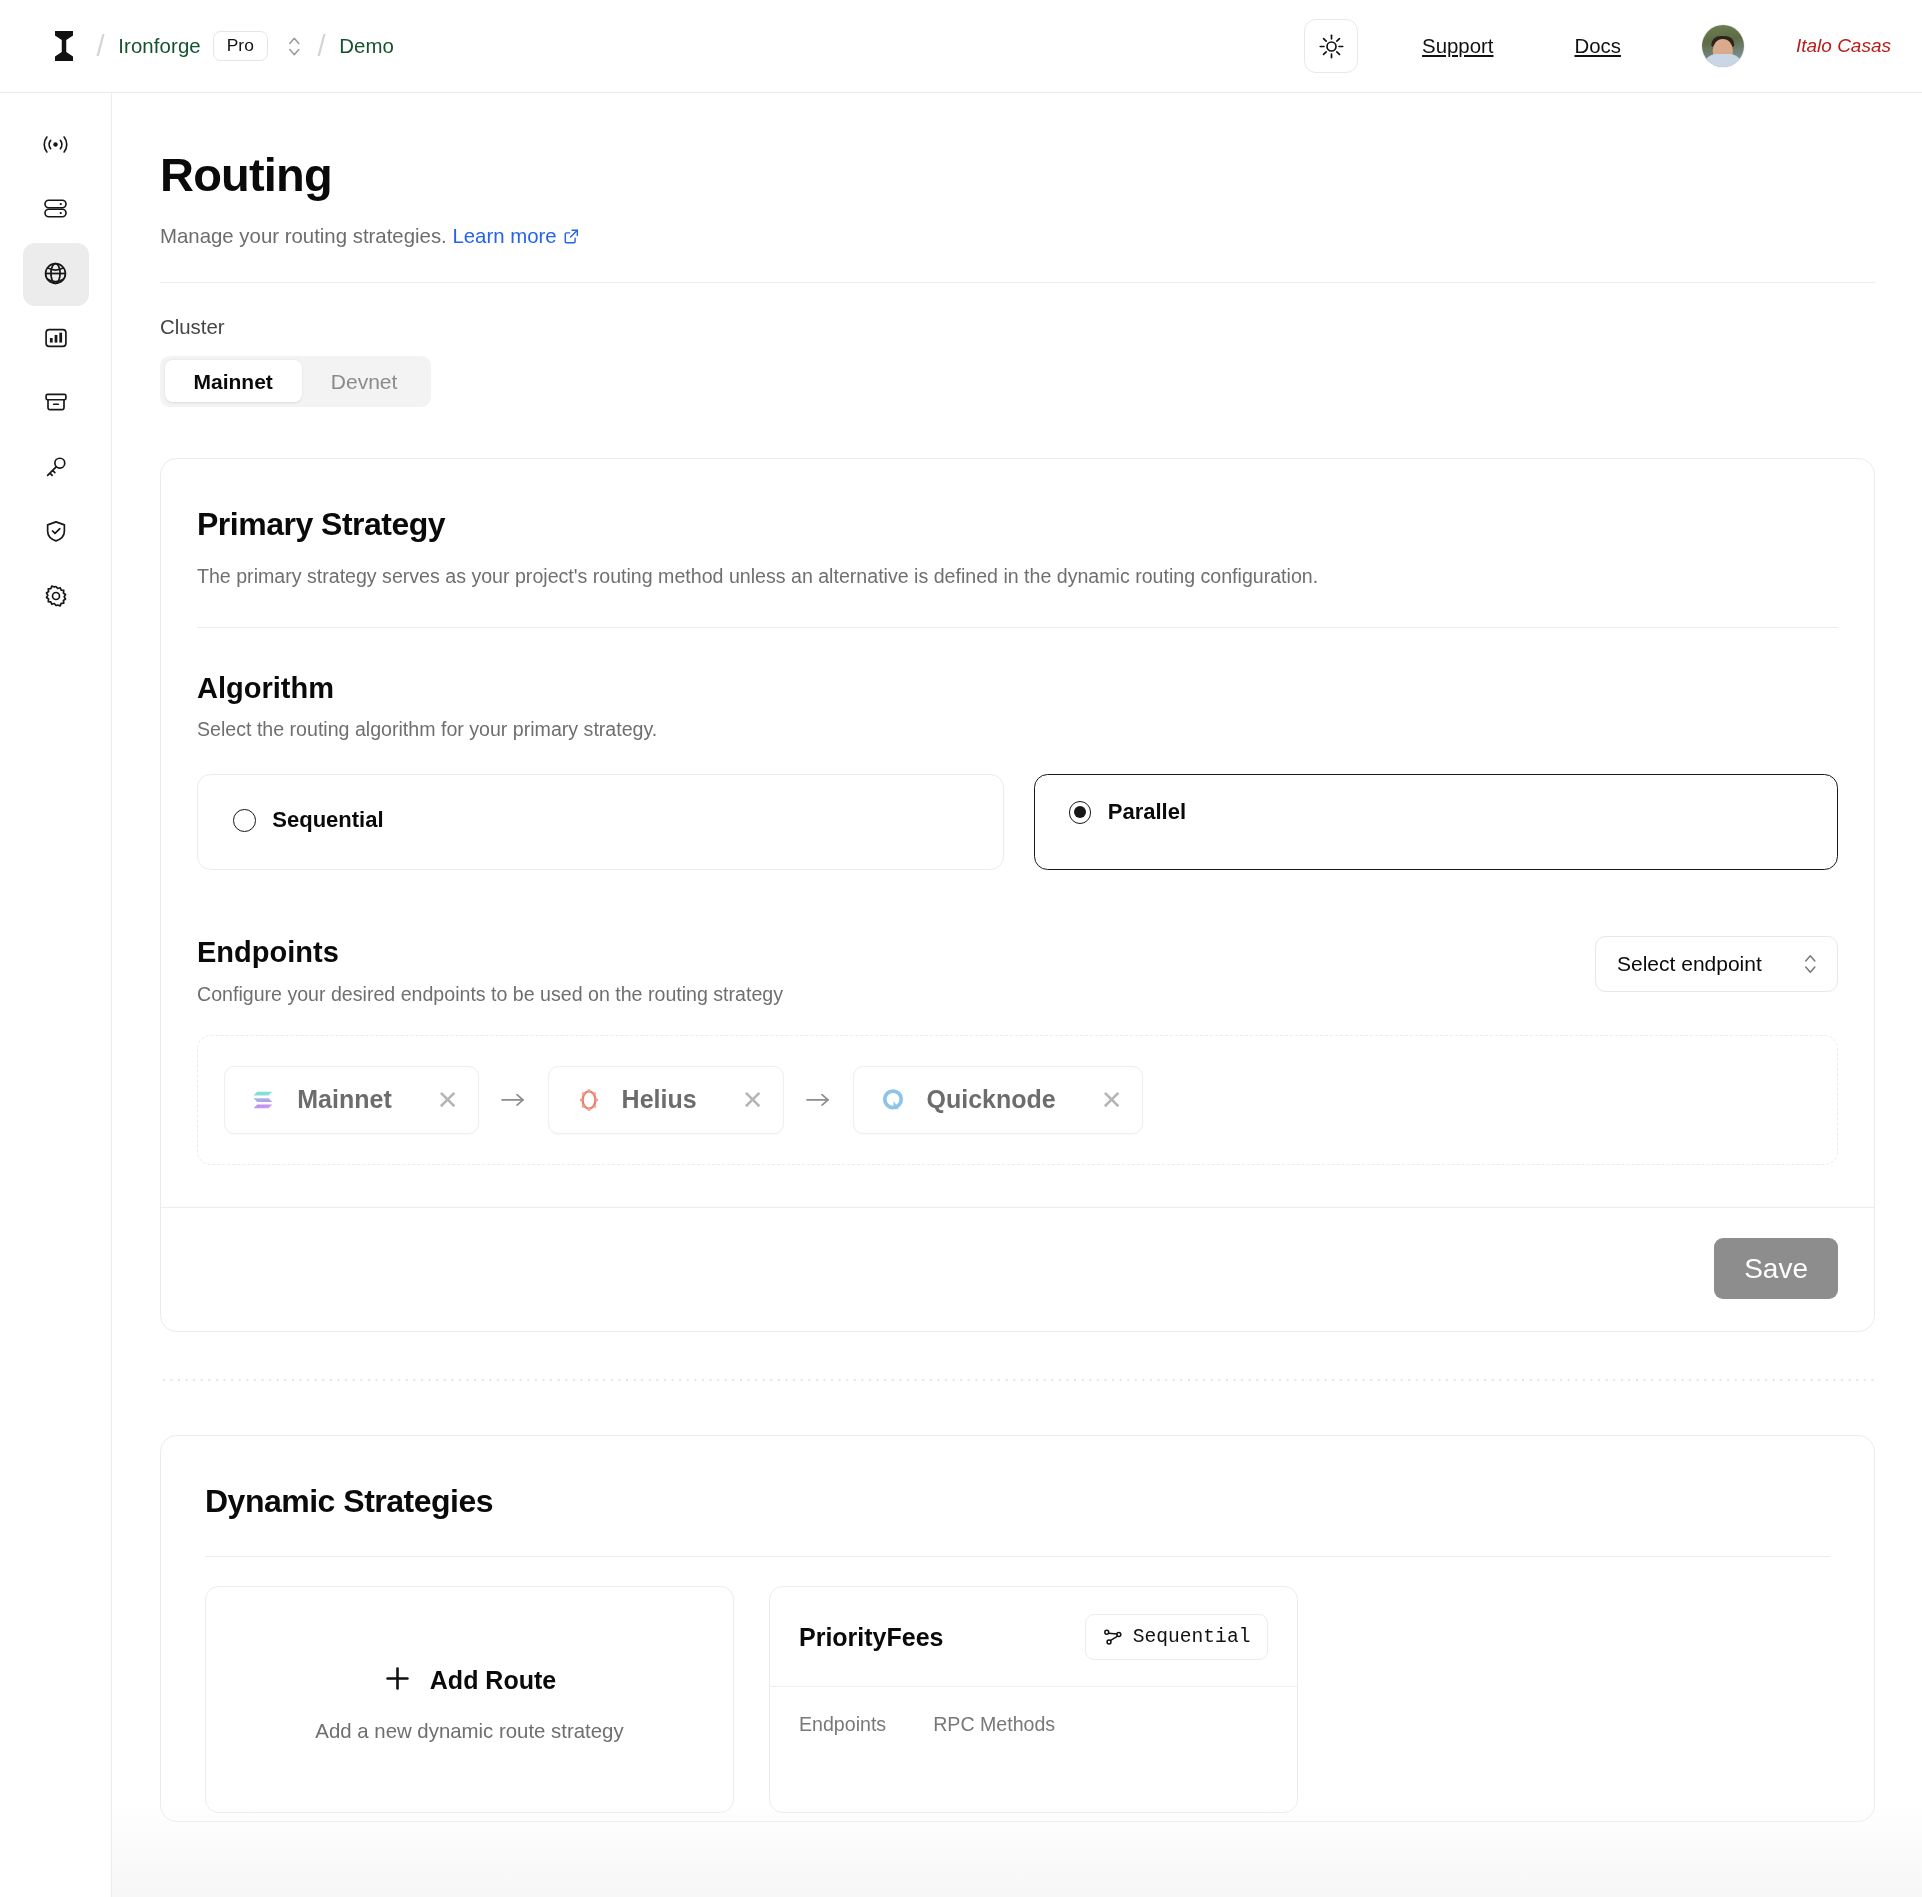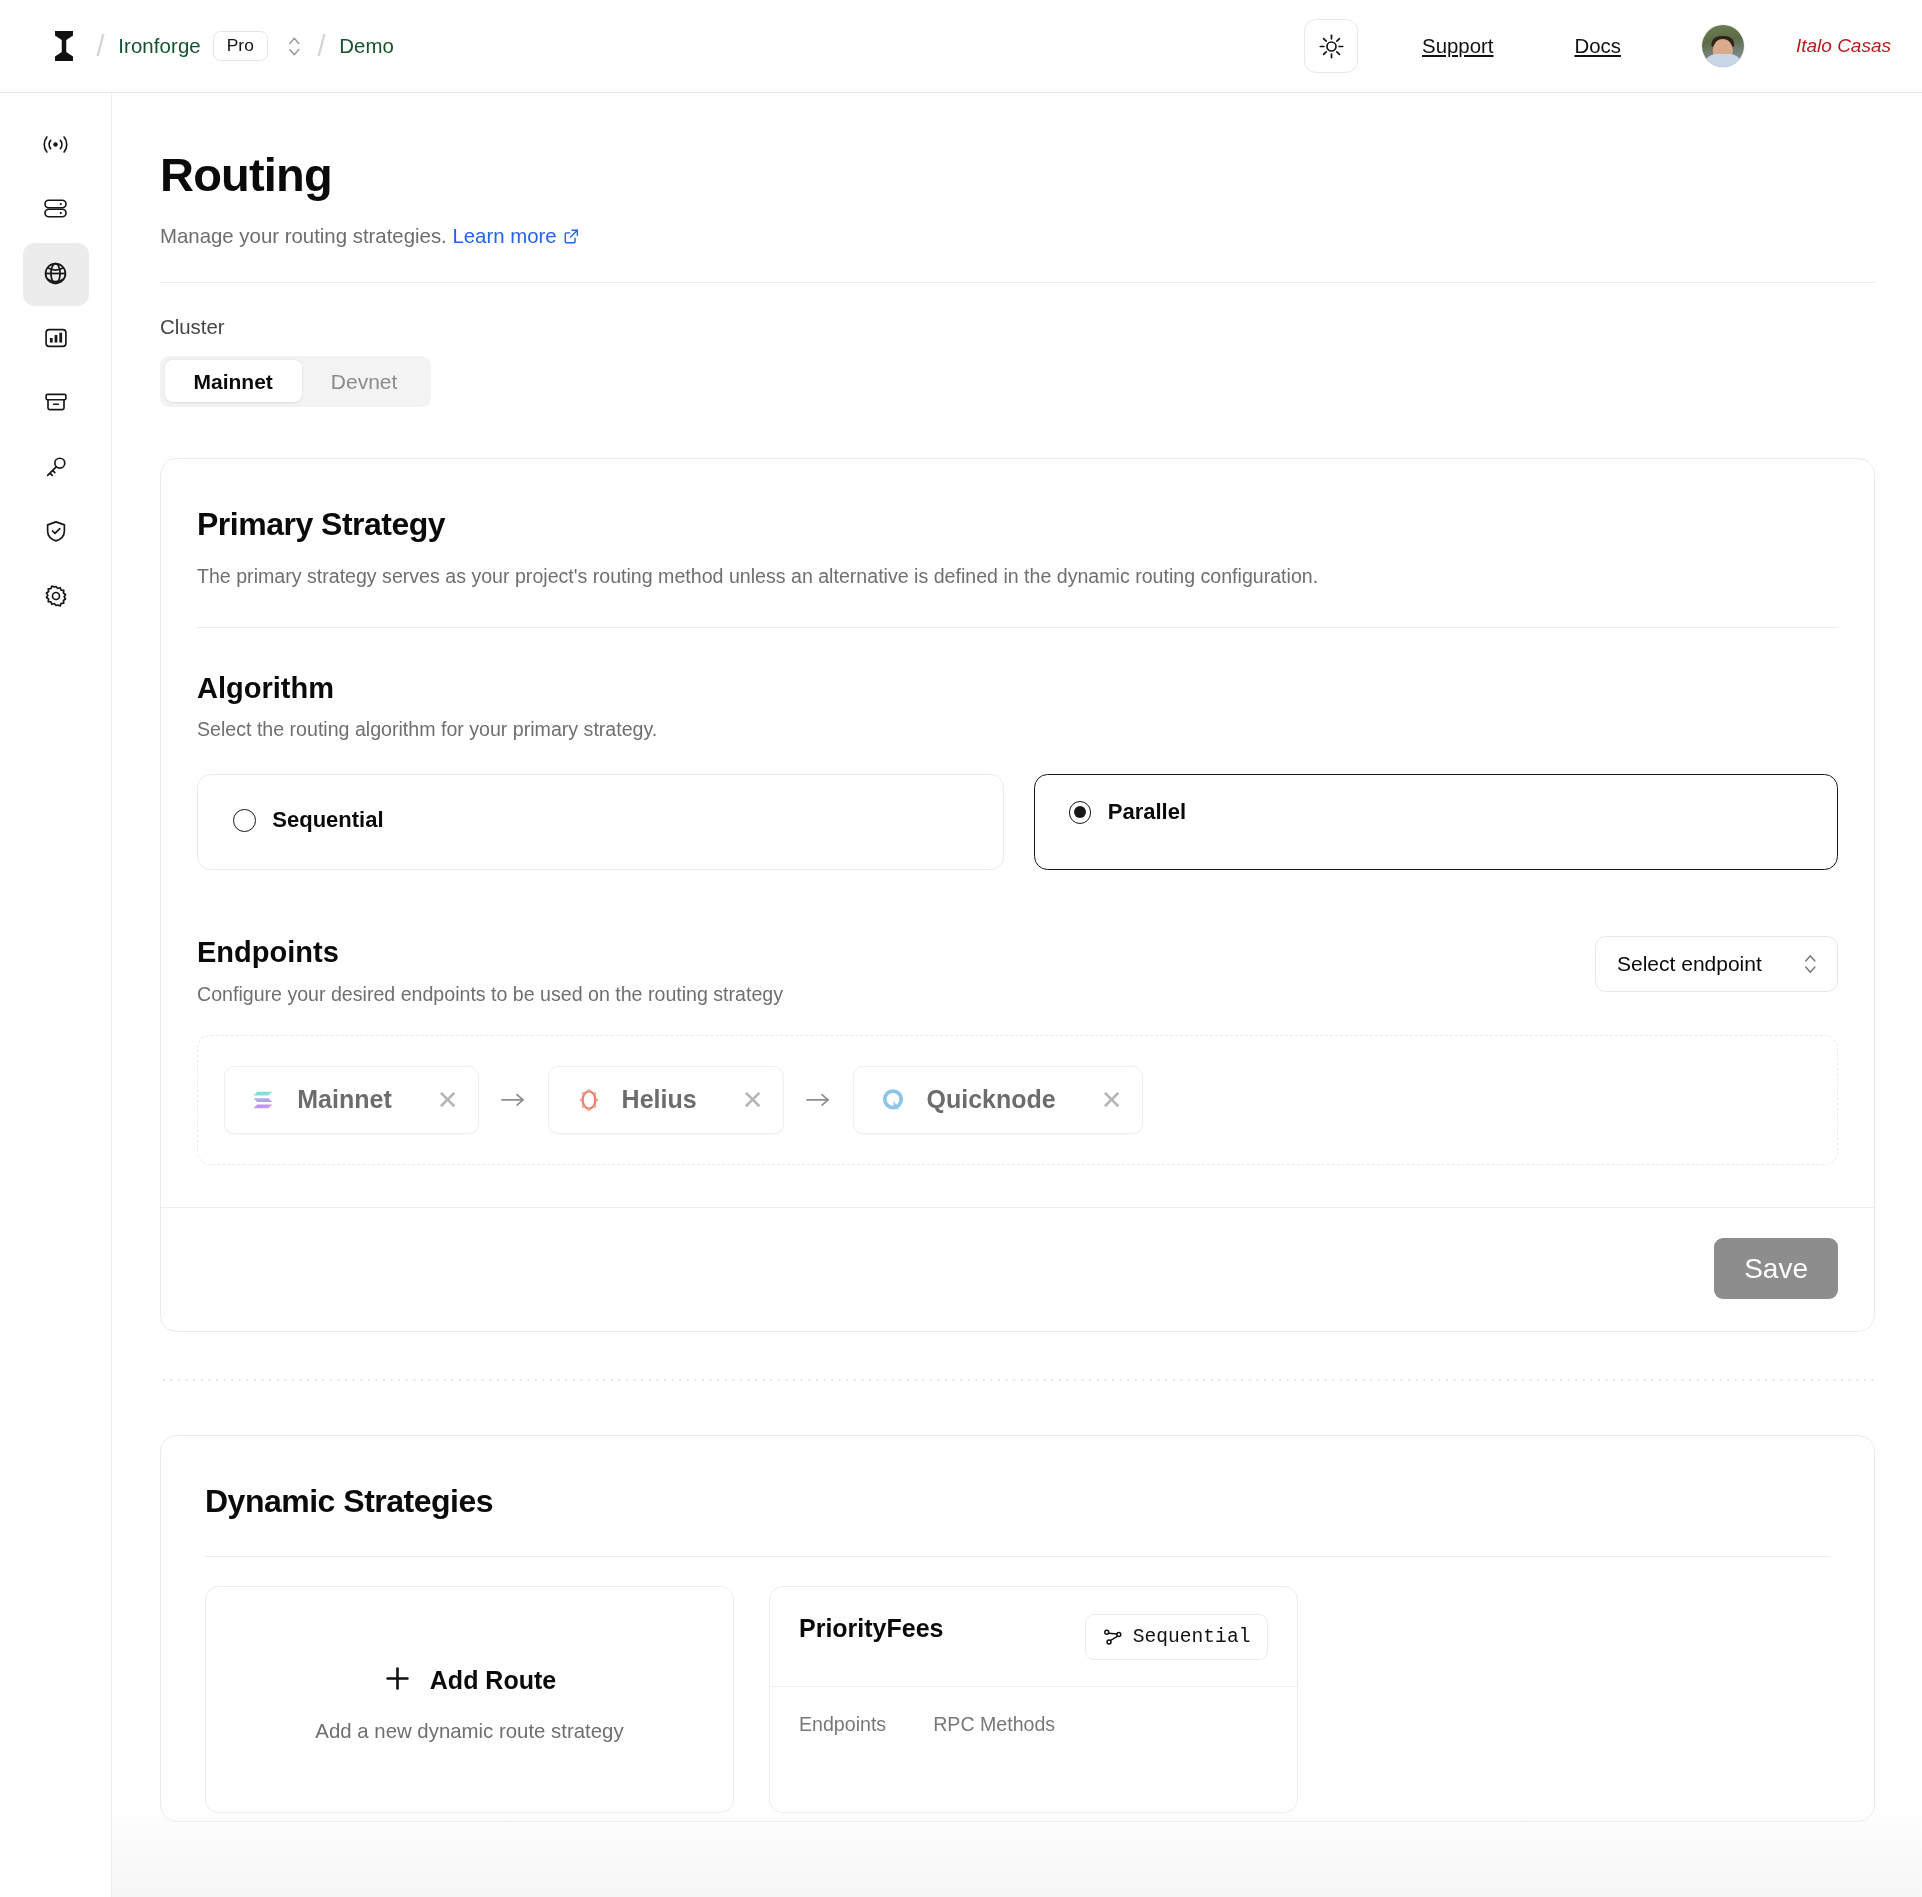--- a/index.html
+++ b/index.html
@@ -181,21 +181,21 @@
     align-items:center; justify-content:center; padding-top: 7.6px;
   }
   .add-route-row { display:flex; align-items:center; gap: 18px; }
   .add-route-label { font-size: 25px; font-weight: 700; }
   .add-route-sub { margin-top: 24px; font-size: 20.4px; color:#6f6f6f; }
 
   .route-card {
     flex: 0 0 529px; border:0.8px solid #ececec; border-radius: 13.6px; background:#fff;
     min-height: 227px; overflow: hidden;
   }
-  .route-top { display:flex; align-items:flex-start; padding: 27px 29px 26px 29px; gap: 48px; }
+  .route-top { display:flex; align-items:center; padding: 27px 29px 26px 29px; gap: 48px; }
   .route-name { font-size: 25px; font-weight: 700; }
   .route-badge {
     margin-left:auto; border:0.8px solid #ececec; border-radius: 9px;
     padding: 10.6px 16.6px; display:flex; align-items:center; gap: 10.6px;
     font-family: "Liberation Mono", monospace; font-size: 19.6px; color:#111; background:#fff;
   }
   .route-divider { height:0.8px; background:#efefef; }
   .route-stats { display:flex; gap: 0; padding: 27px 29px 30px 29px; }
   .stat { margin-right: 47px; }
   .stat-label { font-size: 19.6px; color:#787878; }

